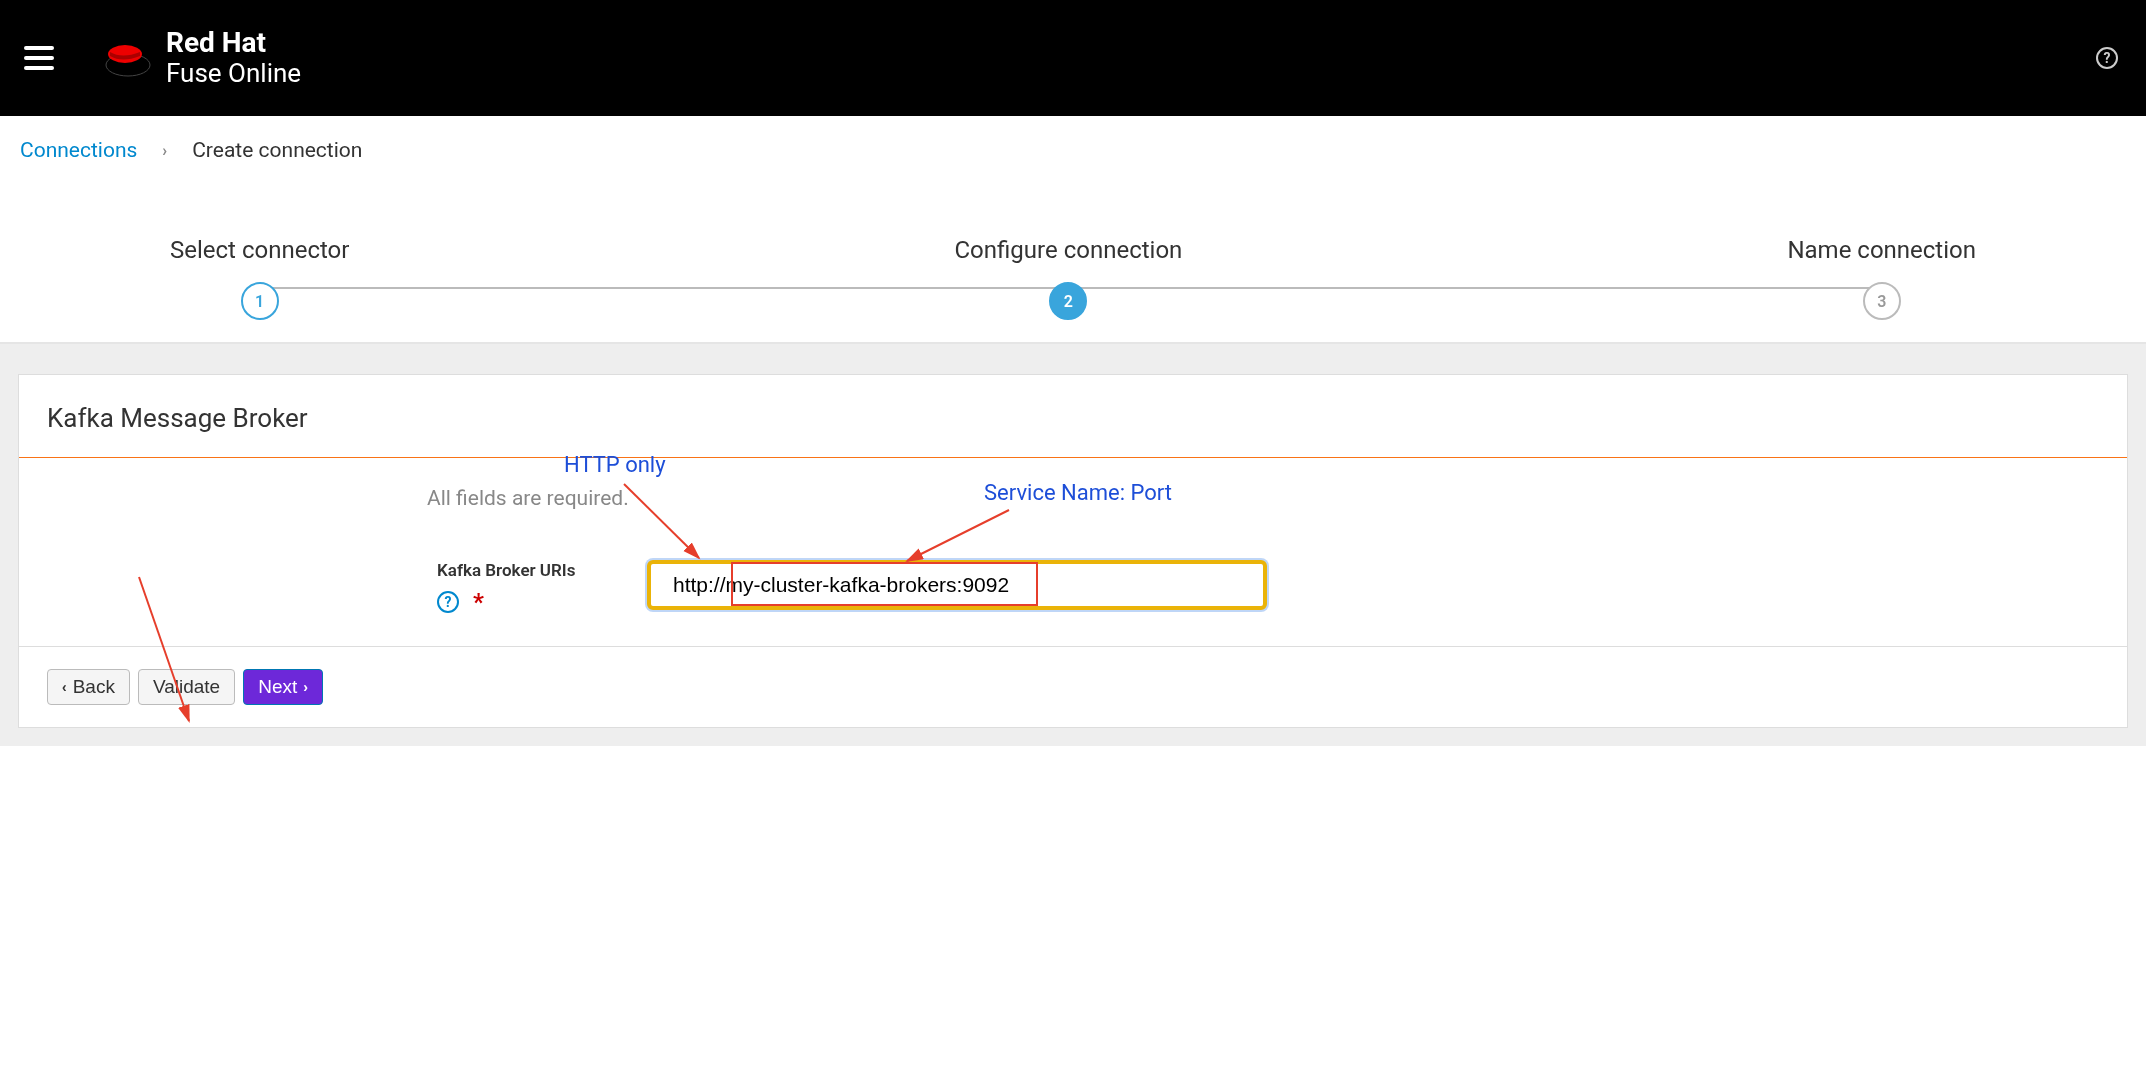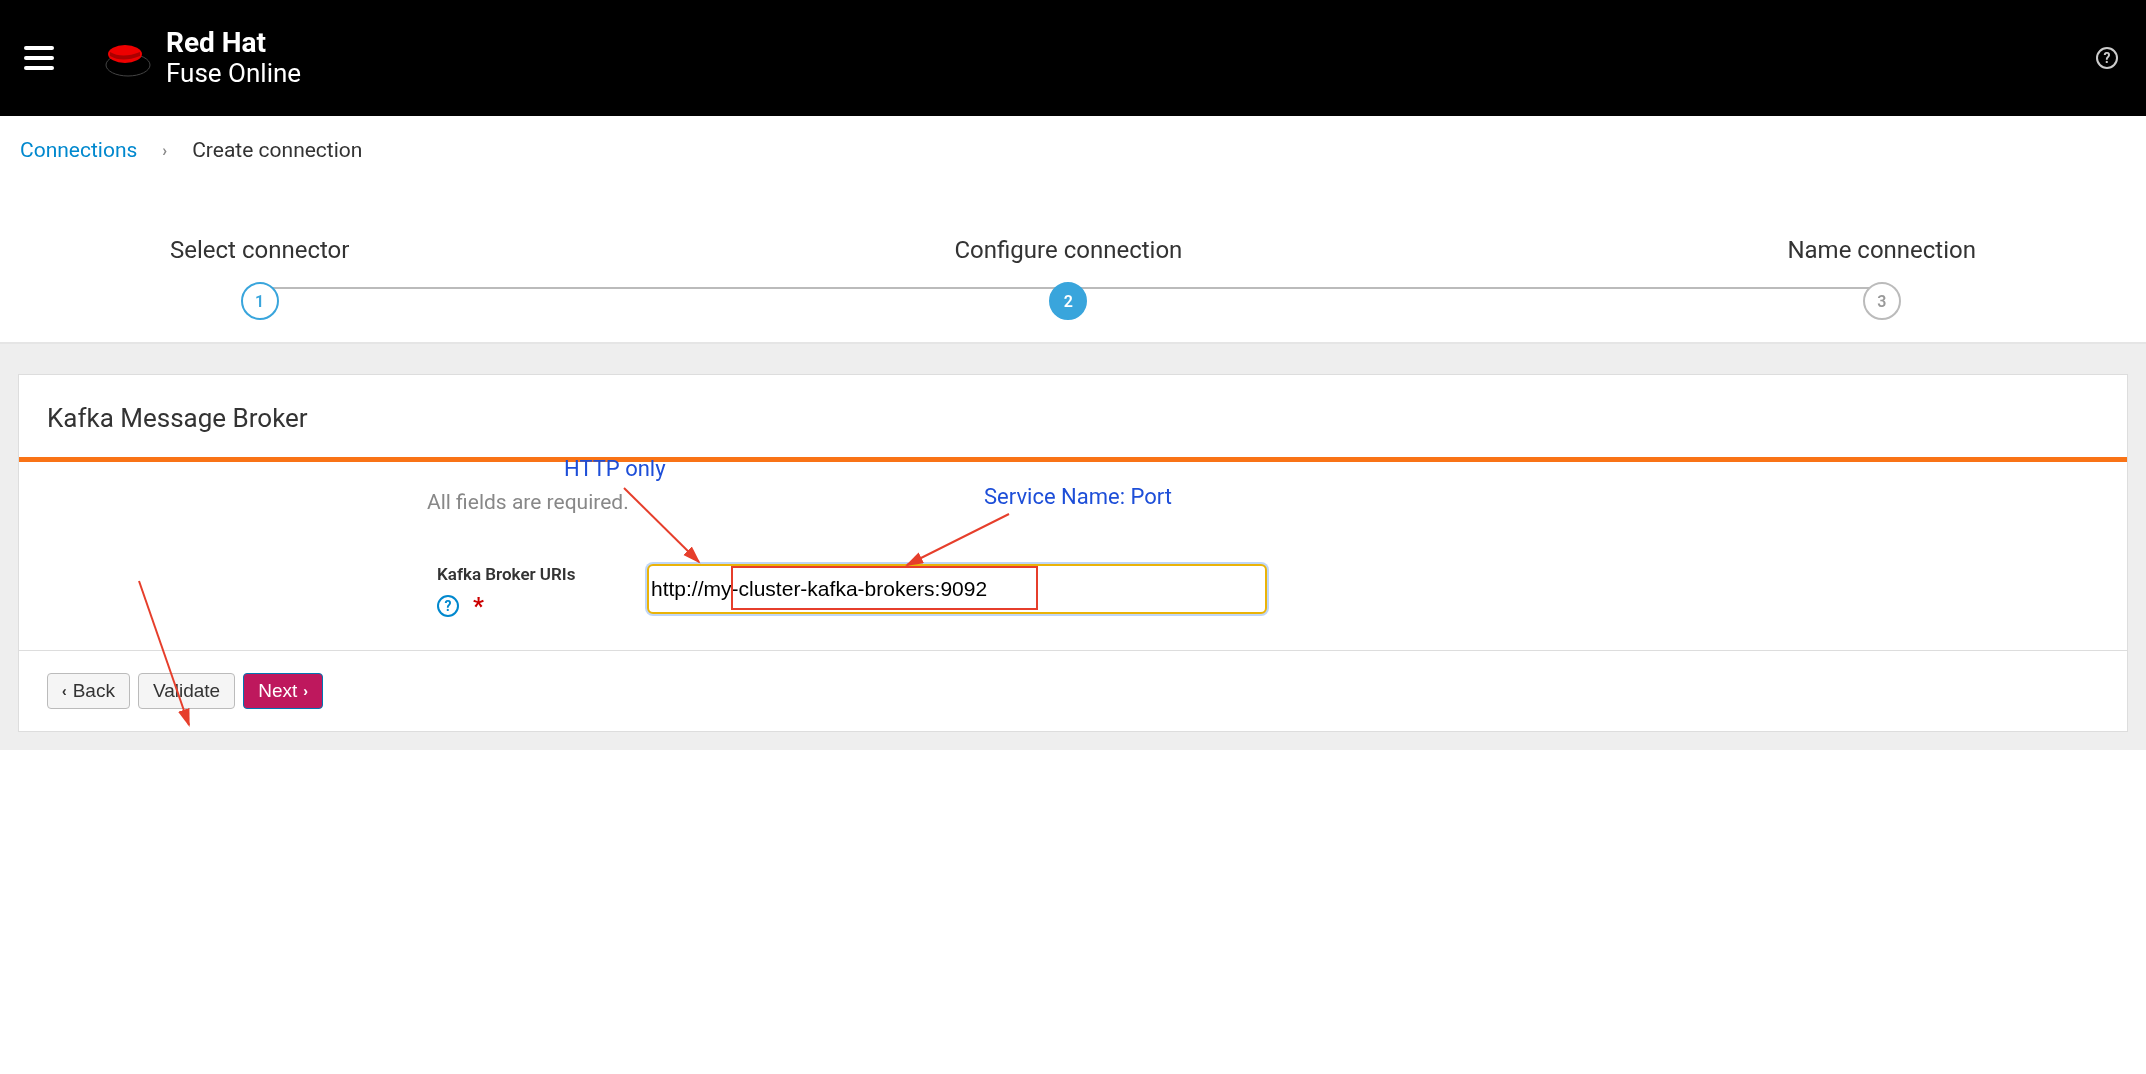--- a/index.html
+++ b/index.html
@@ -152,21 +152,21 @@
       padding: 30px 18px 18px 18px;
     }
     .panel {
       background: #fff;
       border: 1px solid #ddd;
     }
     .panel-title {
       font-size: 26px;
       font-weight: 400;
       padding: 28px 28px 24px 28px;
-      border-bottom: 5px solid #f97316;
+      border-bottom: 1px solid #f97316;
     }
     .panel-body {
       padding: 28px 28px 30px 28px;
       position: relative;
     }
     .required-note {
       color: #888;
       font-size: 21px;
       margin-left: 380px;
       margin-bottom: 50px;
@@ -205,23 +205,23 @@
       cursor: pointer;
     }
     .required-star {
       color: #c00;
       font-size: 24px;
       font-weight: 700;
     }
     .form-input {
       width: 620px;
       height: 50px;
-      border: 2px solid #eab308;
+      border: 4px solid #eab308;
       border-radius: 6px;
-      padding: 0 2px;
+      padding: 0 22px;
       font-size: 21px;
       outline: none;
       box-shadow: 0 0 0 2px rgba(43,119,228,0.3);
     }
     .panel-footer {
       border-top: 1px solid #ddd;
       padding: 22px 28px;
       display: flex;
       gap: 8px;
     }
@@ -233,21 +233,21 @@
       display: inline-flex;
       align-items: center;
       gap: 6px;
     }
     .btn-default {
       background: #f5f5f5;
       border: 1px solid #bbb;
       color: #333;
     }
     .btn-primary {
-      background: #be185d;
+      background: #6d28d9;
       border: 1px solid #0077b3;
       color: #fff;
     }
     .btn-chevron {
       font-size: 14px;
       font-weight: 700;
     }
     
     .annotation {
       position: absolute;

